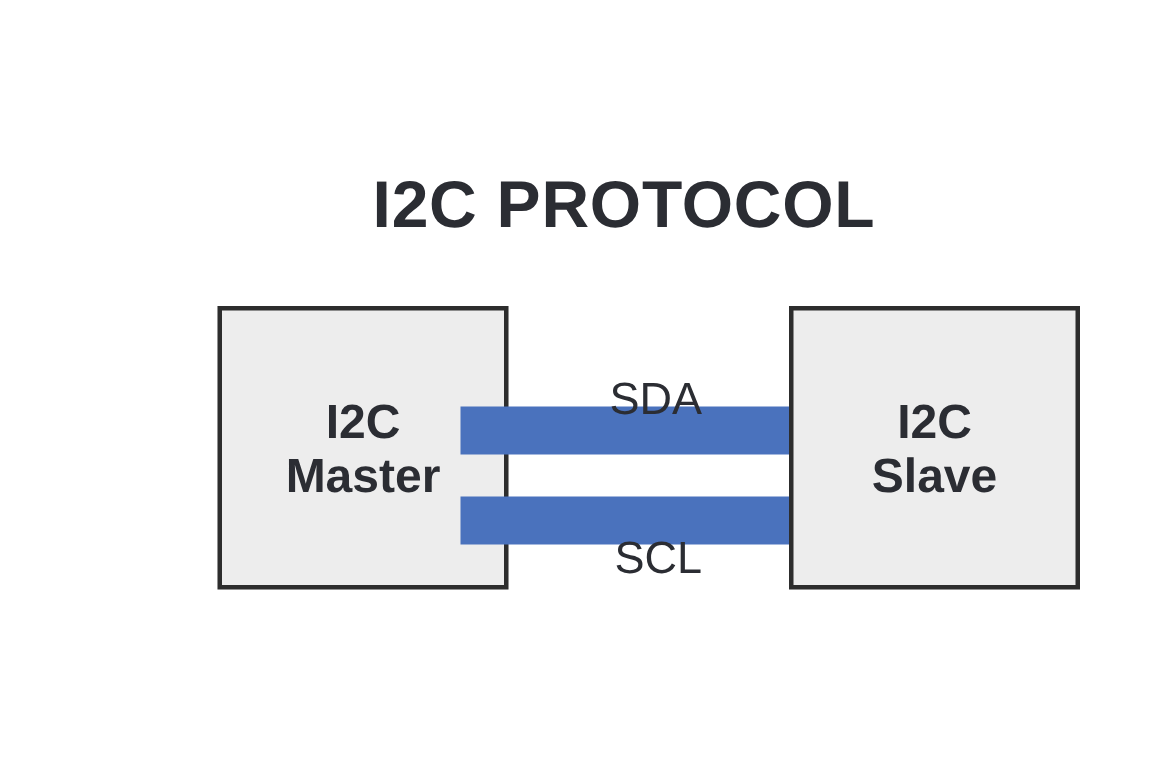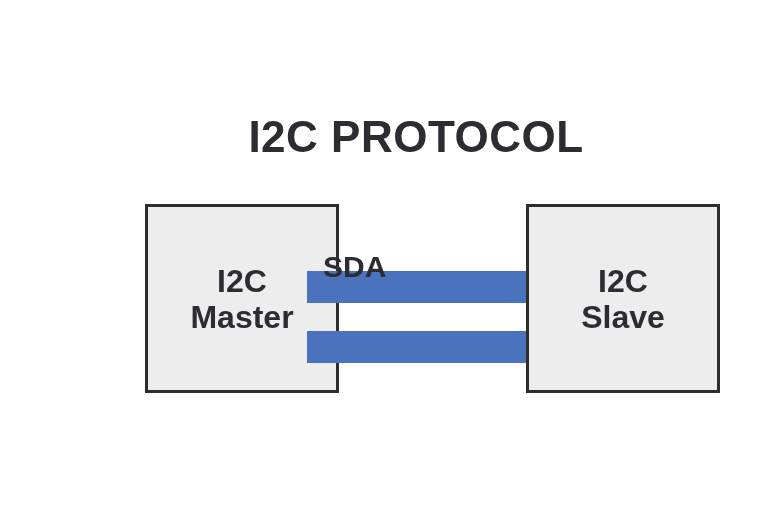--- a/index.html
+++ b/index.html
@@ -58,24 +58,24 @@
     width: 219px;
     height: 3px;
     background: var(--wire);
   }
   .wire.sda { top: 239px; }
   .wire.scl { top: 299px; }
   .wire-label {
     position: absolute;
     left: 275px;
     width: 177px;
-    text-align: left;
+    text-align: right;
     font-size: 30px;
     line-height: 32px;
-    font-weight: 700;
+    font-weight: 400;
     color: var(--text);
   }
   .wire-label.sda-label { top: 203px; }
   .wire-label.scl-label { top: 309px; }
 </style>
 </head>
 <body>
 
 <div class="stage">
 
@@ -90,14 +90,15 @@
     <span class="node-label">I2C
 Slave</span>
   </div>
 
   <div class="wire sda"></div>
 
   <div class="wire scl"></div>
 
   <div class="wire-label sda-label">SDA</div>
 
+  <div class="wire-label scl-label">SCL</div>
 
 </div>
 
 </body></html>

